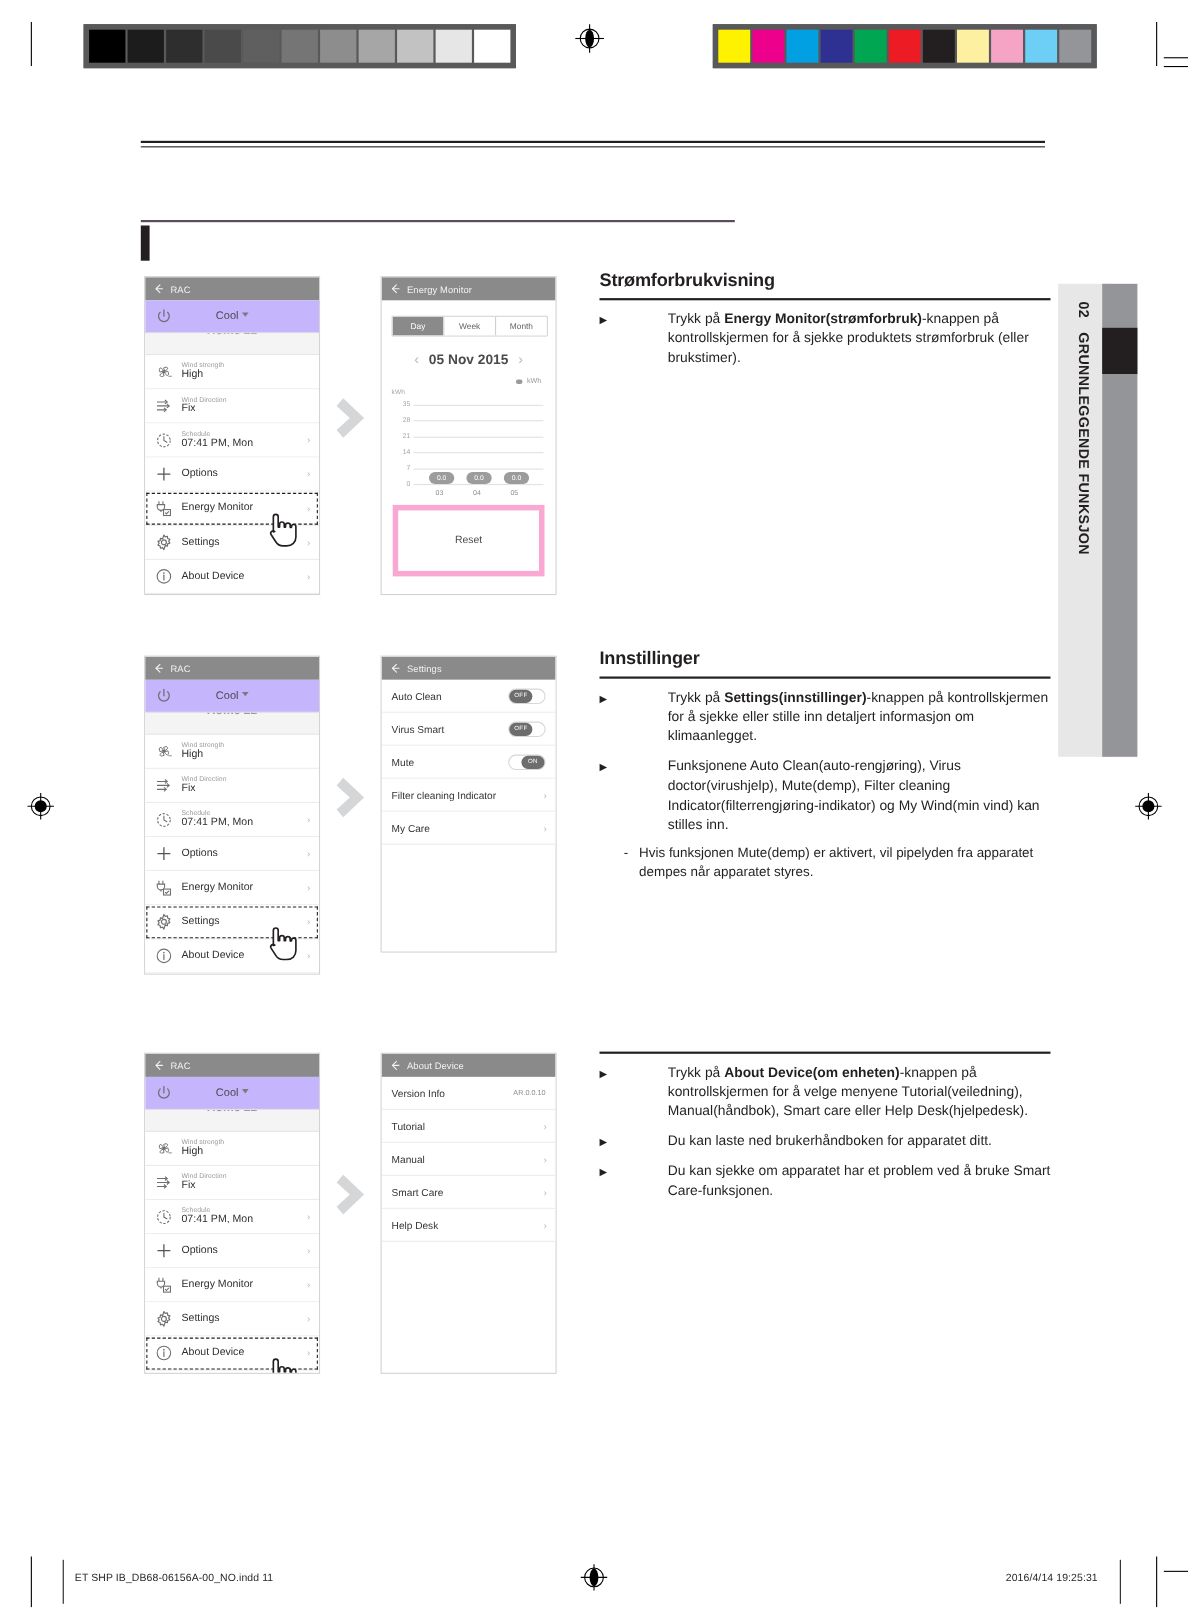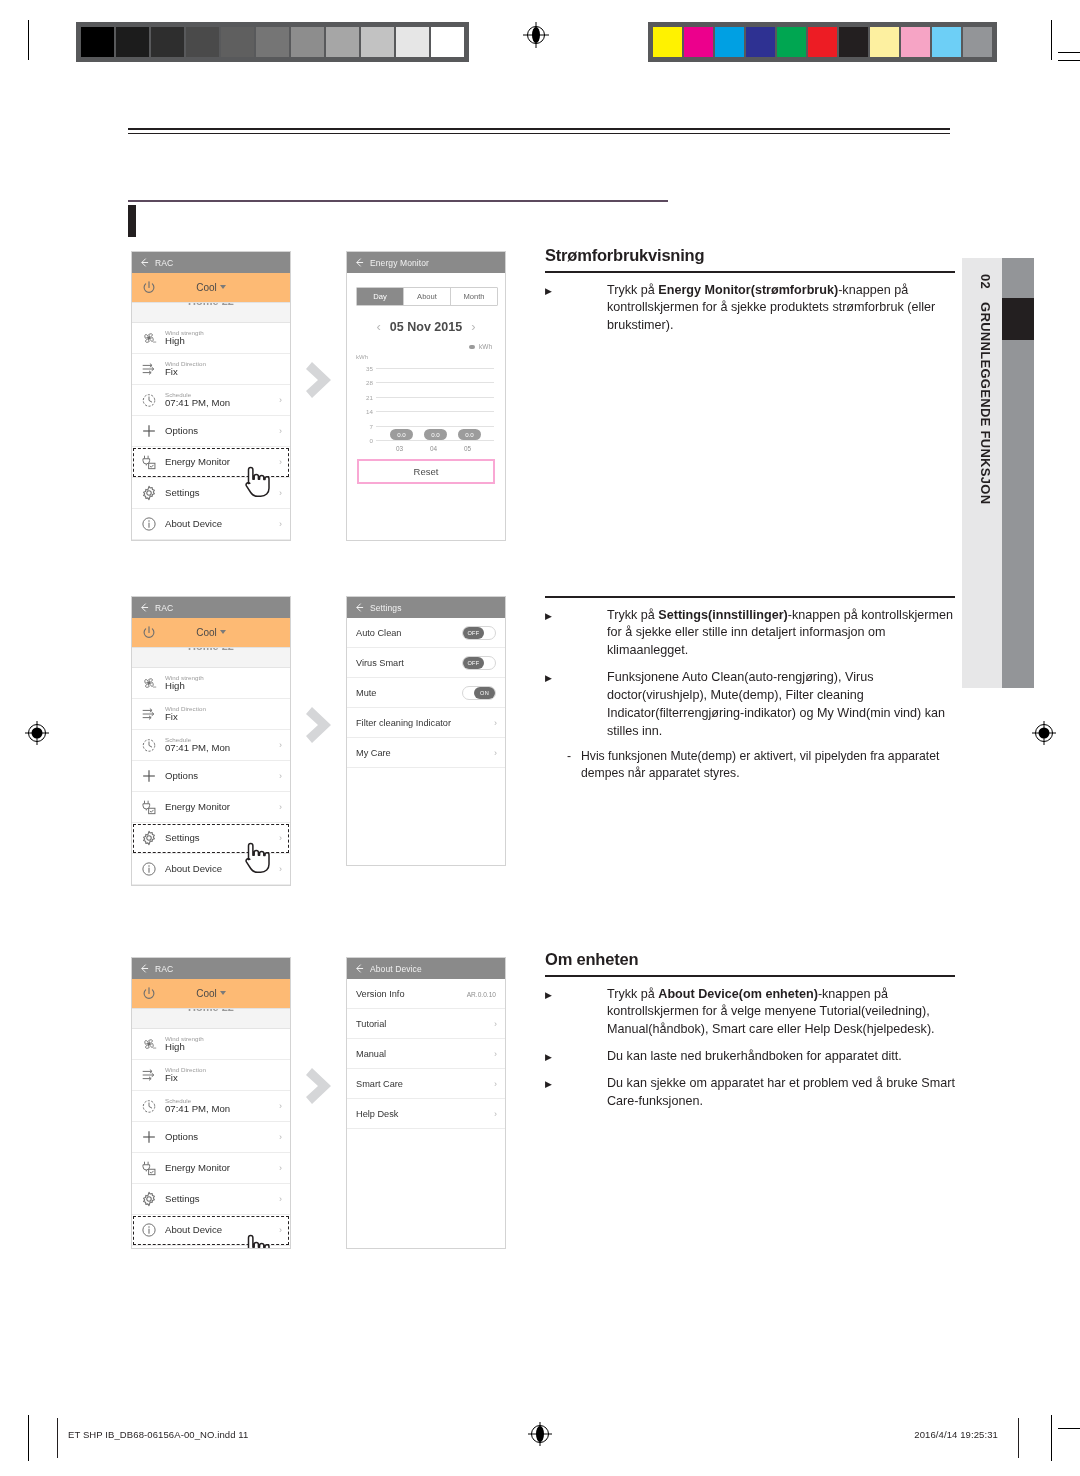--- a/index.html
+++ b/index.html
@@ -42,21 +42,21 @@
   }
   .phone .tbar {
     height:21px; background:#8a8a8a; color:#f2f2f2;
     display:flex; align-items:center; gap:6px; padding-left:8px;
     font-size:8.5px; letter-spacing:0.1px;
   }
   .back-ico { width:9px; height:9px; flex:0 0 auto; }
   .back-ico svg { display:block; }
 
   
-  .rac-top { height:30px; background:#fdba74; display:flex; align-items:center; position:relative; border-bottom:1px solid #e2e2e2; }
+  .rac-top { height:30px; background:#c4b5fd; display:flex; align-items:center; position:relative; border-bottom:1px solid #e2e2e2; }
   .pw { width:16px; height:16px; margin-left:9px; }
   .pw svg { display:block; }
   .modelbl { position:absolute; left:0; right:0; text-align:center; font-size:10px; color:#4a4a4a; }
   .caret { display:inline-block; width:0;height:0;border-left:3.5px solid transparent;border-right:3.5px solid transparent;border-top:4px solid #7a7a7a; margin-left:3px; vertical-align:2px;}
   .rac-temp { height:20px; background:#f4f4f4; overflow:hidden; position:relative; border-bottom:1px solid #e4e4e4;}
   .rac-temp span { position:absolute; left:0; right:0; top:-8px; text-align:center; font-size:11px; color:#9b9b9b; font-weight:bold;}
 
   .mrow {
     position:relative; display:flex; align-items:center;
     height:31px; border-bottom:1px solid #ececec; padding-left:8px; background:#fff;
@@ -87,21 +87,21 @@
   .datenav { display:flex; align-items:center; justify-content:center; gap:9px; margin-top:13px; font-size:12.5px; color:#4b4b4b; font-weight:bold; }
   .datenav .nv { color:#b9b9b9; font-weight:normal; font-size:13px; }
   .legend { display:flex; align-items:center; justify-content:flex-end; gap:4px; margin-top:9px; padding-right:4px; font-size:6.5px; color:#9a9a9a; }
   .legend .dot { width:6px;height:4px;border-radius:2px;background:#9a9a9a; display:inline-block;}
   .chart { position:relative; height:96px; margin-top:4px; }
   .yunit { position:absolute; left:0; top:0; font-size:6px; color:#a6a6a6; }
   .grid { position:absolute; left:20px; right:2px; height:1px; background:#e2e2e2; }
   .ytick { position:absolute; left:0; width:17px; text-align:right; font-size:6.2px; color:#a6a6a6; transform:translateY(-3.5px); }
   .bubble { position:absolute; width:23px; height:11px; border-radius:6px; background:#9c9c9c; color:#fff; font-size:6.2px; display:flex; align-items:center; justify-content:center; }
   .xtick { position:absolute; font-size:6.4px; color:#8e8e8e; }
-  .resetbtn { margin:9px auto 0 auto; width:138px; text-align:center; font-size:9.5px; color:#4b4b4b; border:2px solid #f9a8d4; padding:5px 0; background:#fff; }
+  .resetbtn { margin:9px auto 0 auto; width:138px; text-align:center; font-size:9.5px; color:#4b4b4b; border:5px solid #f9a8d4; padding:22px 0; background:#fff; }
 
   
   .srow { position:relative; display:flex; align-items:center; height:30px; border-bottom:1px solid #ececec; padding:0 9px; background:#fff; }
   .srow .sl { font-size:9.2px; color:#343434; }
   .toggle { position:absolute; right:9px; top:50%; transform:translateY(-50%); width:34px; height:14px; border-radius:8px; border:1px solid #d7d7d7; background:#fff; }
   .knob { position:absolute; top:0px; width:21px; height:12px; border-radius:7px; background:#6d6d6d; color:#fff; font-size:5.6px; display:flex; align-items:center; justify-content:center; letter-spacing:0.3px;}
   .knob.l { left:0px; } .knob.r { right:0px; }
   .sval { position:absolute; right:9px; top:50%; transform:translateY(-50%); font-size:6.6px; color:#8e8e8e; }
 
   
@@ -353,21 +353,21 @@
         <svg width="9" height="9" viewBox="0 0 10 10">
             <path d="M6 1L2 5l4 4" fill="none" stroke="#f2f2f2" stroke-width="1.1" stroke-linecap="round" stroke-linejoin="round"></path>
             <line x1="2" y1="5" x2="9" y2="5" stroke="#f2f2f2" stroke-width="1.1"></line>
           </svg>
       </span>
       <span>Energy Monitor</span>
     </div>
     <div class="em-body">
       <div class="seg" id="em-tabs">
           <div class="on">Day</div>
-          <div class="">About</div>
+          <div class="">Week</div>
           <div class="">Month</div>
         </div>
       <div class="datenav">
         <span class="nv">‹</span>
         <span>05 Nov 2015</span>
         <span class="nv">›</span>
       </div>
       <div class="legend">
         <i class="dot"></i>
         <span>kWh</span>
@@ -574,20 +574,21 @@
           <span class="chev">›</span>
         </div>
         <div class="srow">
           <span class="sl">My Care</span>
           <span class="chev">›</span>
         </div>
       </div>
   </div>
 
   <div class="sec" style="top:590px;" id="sec1">
+      <h2>Innstillinger</h2>
       <div class="sech-rule"></div>
       <div class="bul">
         <span class="tri">▶</span>
         <p><span>Trykk på </span><b>Settings(innstillinger)</b><span>-knappen på kontrollskjermen for å sjekke eller stille inn detaljert informasjon om klimaanlegget.</span></p>
       </div>
       <div class="bul">
         <span class="tri">▶</span>
         <p><span>Funksjonene Auto Clean(auto-rengjøring), Virus doctor(virushjelp), Mute(demp), Filter cleaning Indicator(filterrengjøring-indikator) og My Wind(min vind) kan stilles inn.</span></p>
       </div>
       <div class="sub">
@@ -758,21 +759,20 @@
           <span class="chev">›</span>
         </div>
         <div class="srow">
           <span class="sl">Help Desk</span>
           <span class="chev">›</span>
         </div>
       </div>
   </div>
 
   <div class="sec" style="top:950px;" id="sec2">
-      <h2>Om enheten</h2>
       <div class="sech-rule"></div>
       <div class="bul">
         <span class="tri">▶</span>
         <p><span>Trykk på </span><b>About Device(om enheten)</b><span>-knappen på kontrollskjermen for å velge menyene Tutorial(veiledning), Manual(håndbok), Smart care eller Help Desk(hjelpedesk).</span></p>
       </div>
       <div class="bul">
         <span class="tri">▶</span>
         <p><span>Du kan laste ned brukerhåndboken for apparatet ditt.</span></p>
       </div>
       <div class="bul">

